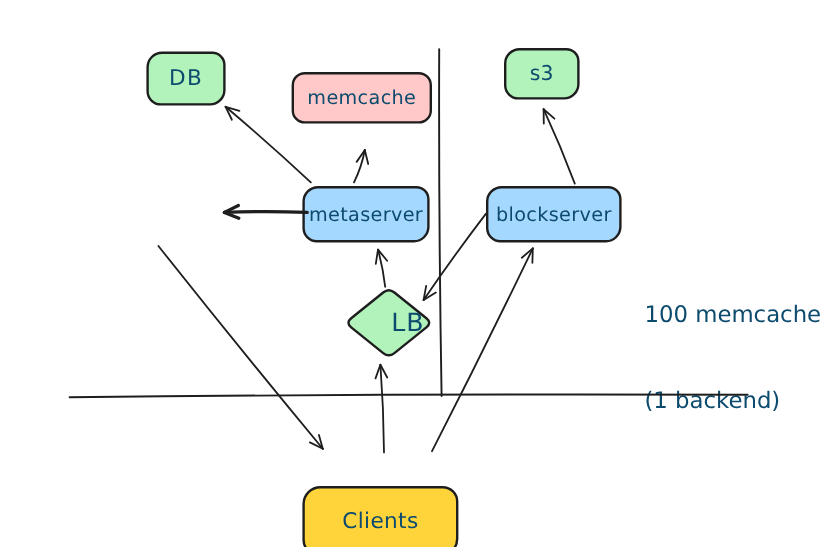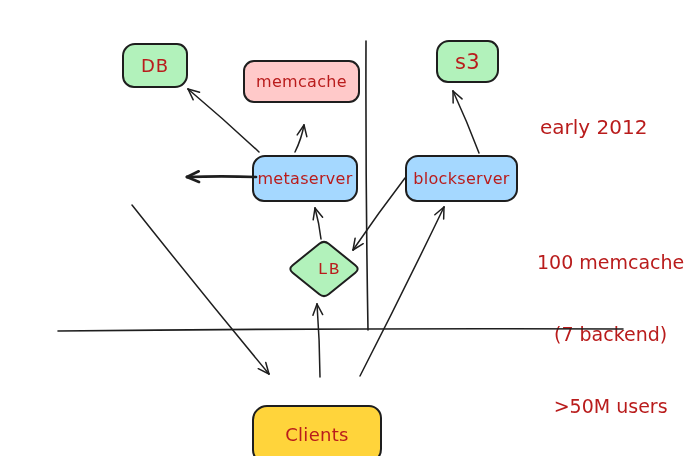--- a/index.html
+++ b/index.html
@@ -2,47 +2,46 @@
 <html><head>
 <meta charset="utf-8">
 <style>
   html,body{margin:0;padding:0;background:#ffffff;}
   #canvas{
     position:relative;
     width:700px;height:456px;
     background:#ffffff;
     overflow:hidden;
     font-family:"DejaVu Sans", sans-serif;
-    color:#b91c1c;
-    text-align:center;
+    color:#0c4a6e;
   }
   #edges-layer{
     position:absolute;left:0;top:0;width:700px;height:456px;
     pointer-events:none;z-index:2;
   }
   .node{
     position:absolute;
     box-sizing:border-box;
     border:2px solid #1e1e1e;
     border-radius:13px 11px 13px 12px;
     display:flex;align-items:center;justify-content:center;
     font-size:16px;letter-spacing:0.3px;
     z-index:1;
   }
   .node-db       {left:122px;top:43px;width:66px;height:45px;font-size:18px;letter-spacing:1px;}
   .node-memcache {left:243px;top:60px;width:117px;height:43px;border-radius:11px;}
-  .node-s3       {left:436px;top:40px;width:63px;height:43px;font-size:21px;}
+  .node-s3       {left:420px;top:40px;width:63px;height:43px;font-size:17px;}
   .node-notserver{left:70px;top:152px;width:110px;height:50px;}
   .node-metaserver{left:252px;top:155px;width:106px;height:47px;}
   .node-blockserver{left:405px;top:155px;width:113px;height:47px;}
   .node-clients  {left:252px;top:378px;width:130px;height:59px;font-size:18px;border-radius:15px 13px 15px 14px;}
   .lb-label{
-    position:absolute;left:293px;top:255px;width:72px;height:28px;
+    position:absolute;left:304px;top:255px;width:72px;height:28px;
     display:flex;align-items:center;justify-content:center;
-    font-size:17px;letter-spacing:1px;z-index:3;font-family:Liberation Mono, monospace;
+    font-size:21px;letter-spacing:1px;z-index:3;
   }
   .annotation{
     position:absolute;z-index:1;white-space:pre;
   }
   .annotation-era{left:540px;top:115px;font-size:20px;}
   .annotation-stats{left:537px;top:202px;font-size:19px;line-height:24px;}
   .annotation-stats span{display:block;}
 </style>
 </head>
 <body>
@@ -104,21 +103,19 @@
   </div>
 
   <div class="node node-clients" style="background: rgb(255, 212, 59); margin-top: 27px;">
     <span>Clients</span>
   </div>
 
   <div class="lb-label">
     <span>LB</span>
   </div>
 
-  <div class="annotation annotation-era">early 2012</div>
 
   <div class="annotation annotation-stats">
     <span>100 memcache</span>
-    <span>(7 backend)</span>
-    <span>&gt;50M users</span>
+    <span>(1 backend)</span>
   </div>
 
 </div>
 
 </body></html>

